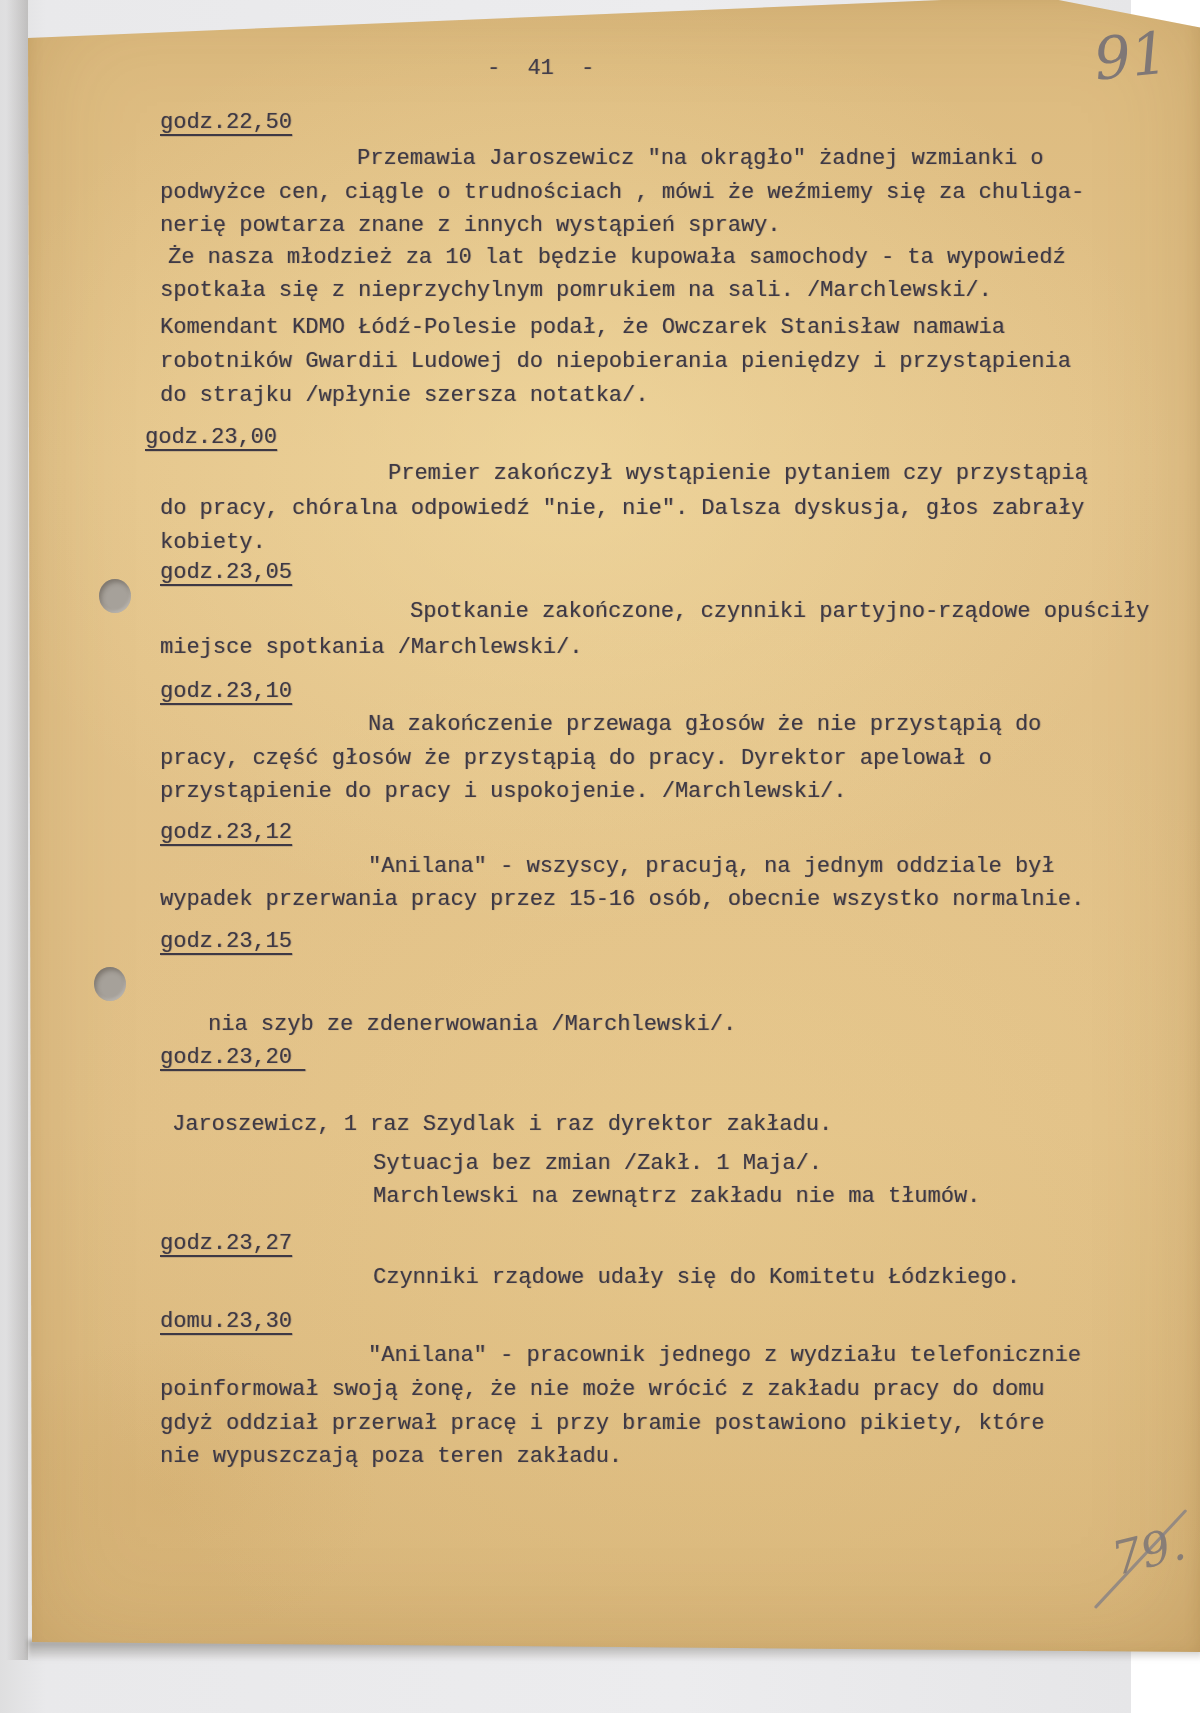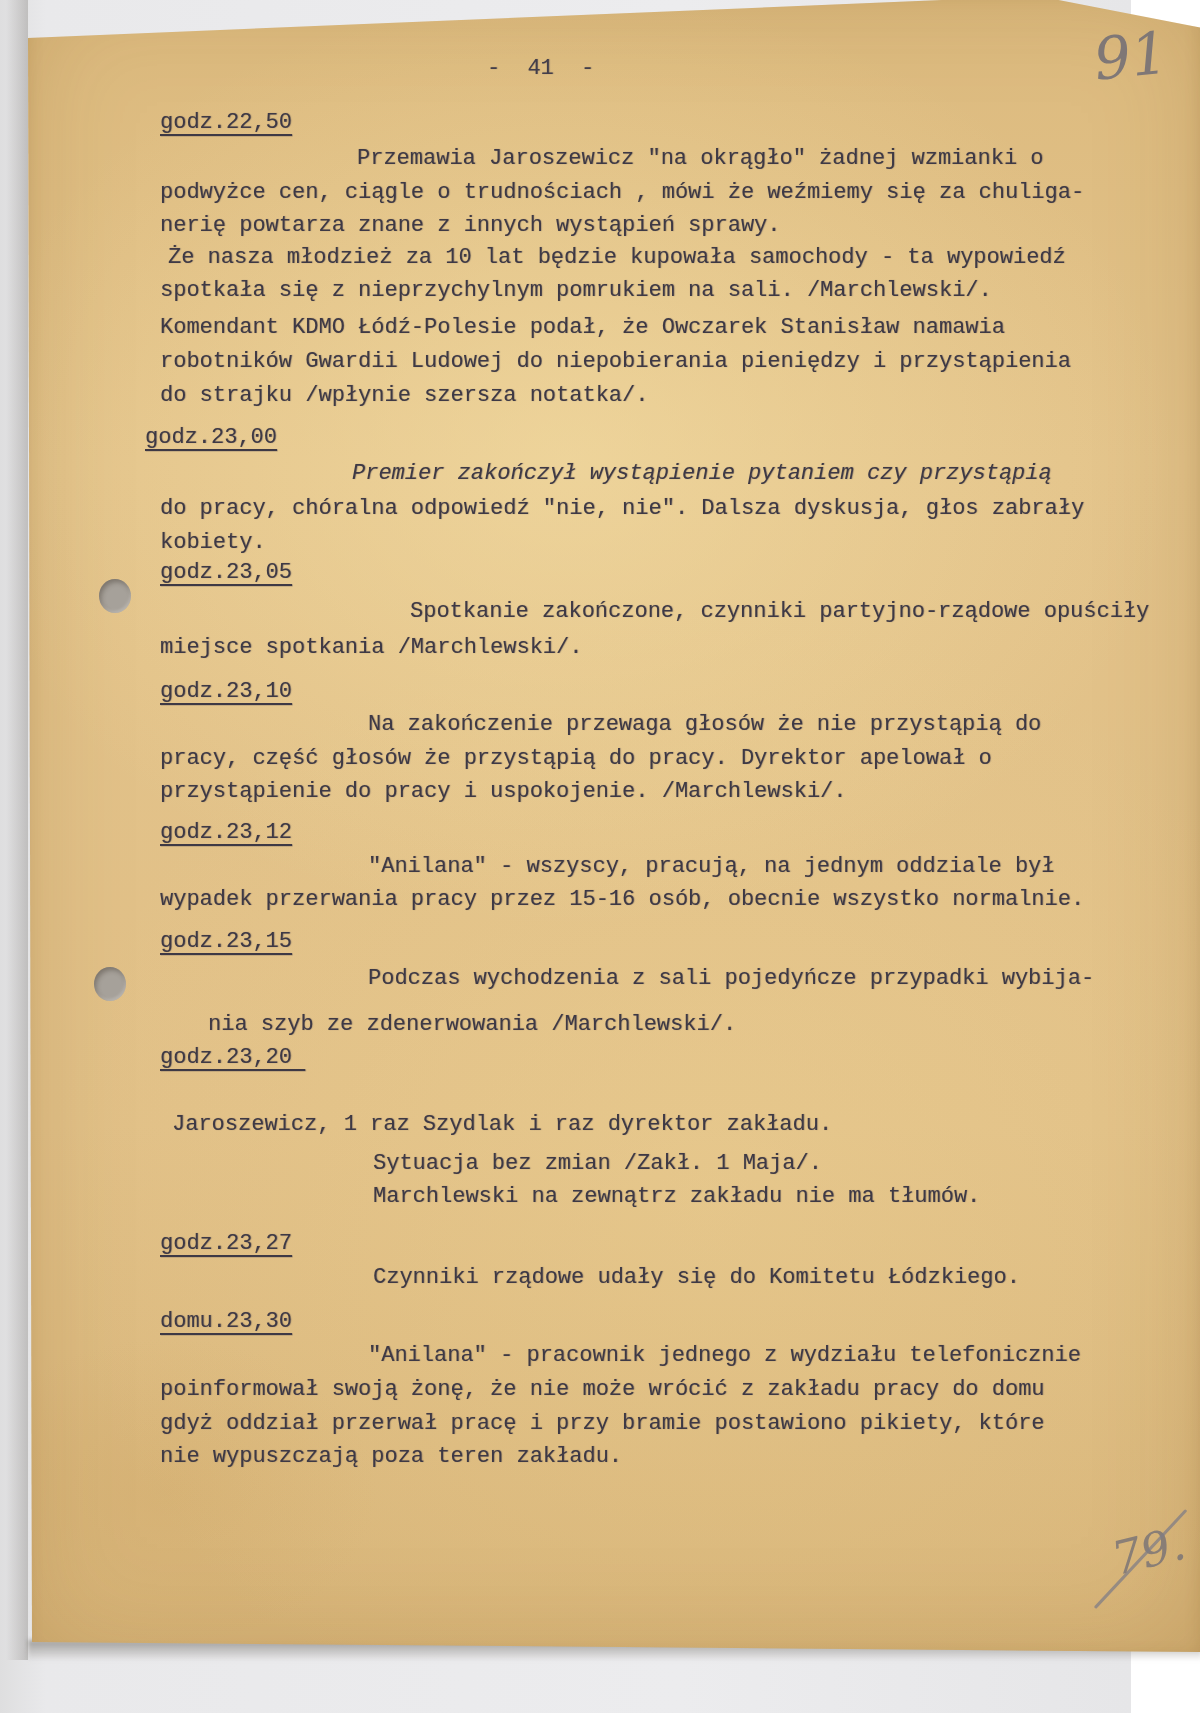--- a/index.html
+++ b/index.html
@@ -88,35 +88,34 @@
       <div class="line heading" style="left: 160px; top: 110px;">godz.22,50</div>
       <div class="line" style="left: 357px; top: 146px;">Przemawia Jaroszewicz "na okrągło" żadnej wzmianki o</div>
       <div class="line" style="left: 160px; top: 180px;">podwyżce cen, ciągle o trudnościach , mówi że weźmiemy się za chuliga-</div>
       <div class="line" style="left: 160px; top: 213px;">nerię powtarza znane z innych wystąpień sprawy.</div>
       <div class="line" style="left: 160px; top: 245px; margin-left: 8px;">Że nasza młodzież za 10 lat będzie kupowała samochody - ta wypowiedź</div>
       <div class="line" style="left: 160px; top: 315px;">Komendant KDMO Łódź-Polesie podał, że Owczarek Stanisław namawia</div>
       <div class="line" style="left: 160px; top: 278px;">spotkała się z nieprzychylnym pomrukiem na sali. /Marchlewski/.</div>
       <div class="line" style="left: 160px; top: 349px;">robotników Gwardii Ludowej do niepobierania pieniędzy i przystąpienia</div>
       <div class="line" style="left: 160px; top: 383px;">do strajku /wpłynie szersza notatka/.</div>
       <div class="line heading" style="left: 145px; top: 425px;">godz.23,00</div>
-      <div class="line" style="left: 352px; top: 461px; font-style: italic;">Premier zakończył wystąpienie pytaniem czy przystąpią</div>
+      <div class="line" style="left: 388px; top: 461px;">Premier zakończył wystąpienie pytaniem czy przystąpią</div>
       <div class="line" style="left: 160px; top: 496px;">do pracy, chóralna odpowiedź "nie, nie". Dalsza dyskusja, głos zabrały</div>
       <div class="line" style="left: 160px; top: 530px;">kobiety.</div>
       <div class="line heading" style="left: 160px; top: 560px;">godz.23,05</div>
       <div class="line" style="left: 368px; top: 599px; margin-left: 42px;">Spotkanie zakończone, czynniki partyjno-rządowe opuściły</div>
       <div class="line" style="left: 160px; top: 635px;">miejsce spotkania /Marchlewski/.</div>
       <div class="line heading" style="left: 160px; top: 679px;">godz.23,10</div>
       <div class="line" style="left: 368px; top: 712px;">Na zakończenie przewaga głosów że nie przystąpią do</div>
       <div class="line" style="left: 160px; top: 779px;">przystąpienie do pracy i uspokojenie. /Marchlewski/.</div>
       <div class="line" style="left: 160px; top: 746px;">pracy, część głosów że przystąpią do pracy. Dyrektor apelował o</div>
       <div class="line heading" style="left: 160px; top: 820px;">godz.23,12</div>
       <div class="line" style="left: 368px; top: 854px;">"Anilana" - wszyscy, pracują, na jednym oddziale był</div>
       <div class="line" style="left: 160px; top: 887px;">wypadek przerwania pracy przez 15-16 osób, obecnie wszystko normalnie.</div>
       <div class="line heading" style="left: 160px; top: 929px;">godz.23,15</div>
-      <div class="line" style="left: 368px; top: 966px;">Podczas wychodzenia z sali pojedyńcze przypadki wybija-</div>
       <div class="line" style="left: 160px; top: 1012px; margin-left: 48px;">nia szyb ze zdenerwowania /Marchlewski/.</div>
       <div class="line heading" style="left: 160px; top: 1045px;">godz.23,20 </div>
       <div class="line" style="left: 172px; top: 1112px;">Jaroszewicz, 1 raz Szydlak i raz dyrektor zakładu.</div>
       <div class="line" style="left: 373px; top: 1151px;">Sytuacja bez zmian /Zakł. 1 Maja/.</div>
       <div class="line" style="left: 373px; top: 1184px;">Marchlewski na zewnątrz zakładu nie ma tłumów.</div>
       <div class="line heading" style="left: 160px; top: 1231px;">godz.23,27</div>
       <div class="line" style="left: 373px; top: 1265px;">Czynniki rządowe udały się do Komitetu Łódzkiego.</div>
       <div class="line heading" style="left: 160px; top: 1309px;">domu.23,30</div>
       <div class="line" style="left: 368px; top: 1343px;">"Anilana" - pracownik jednego z wydziału telefonicznie</div>
       <div class="line" style="left: 160px; top: 1377px;">poinformował swoją żonę, że nie może wrócić z zakładu pracy do domu</div>

